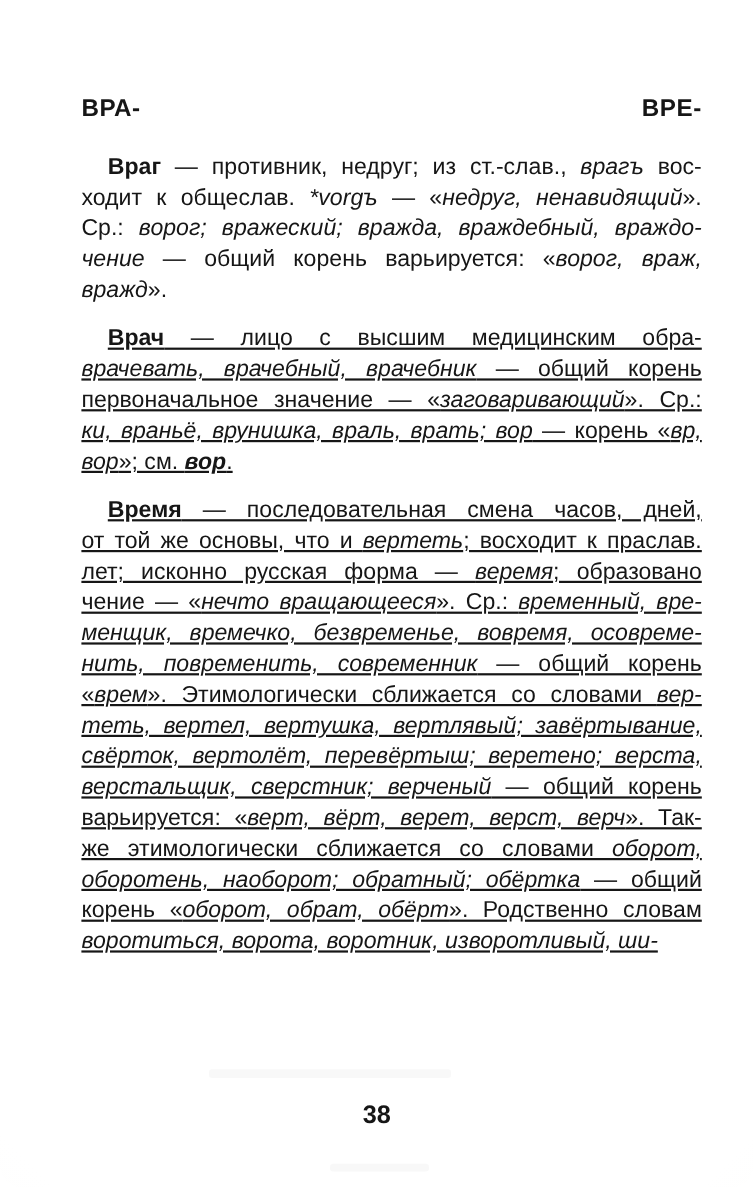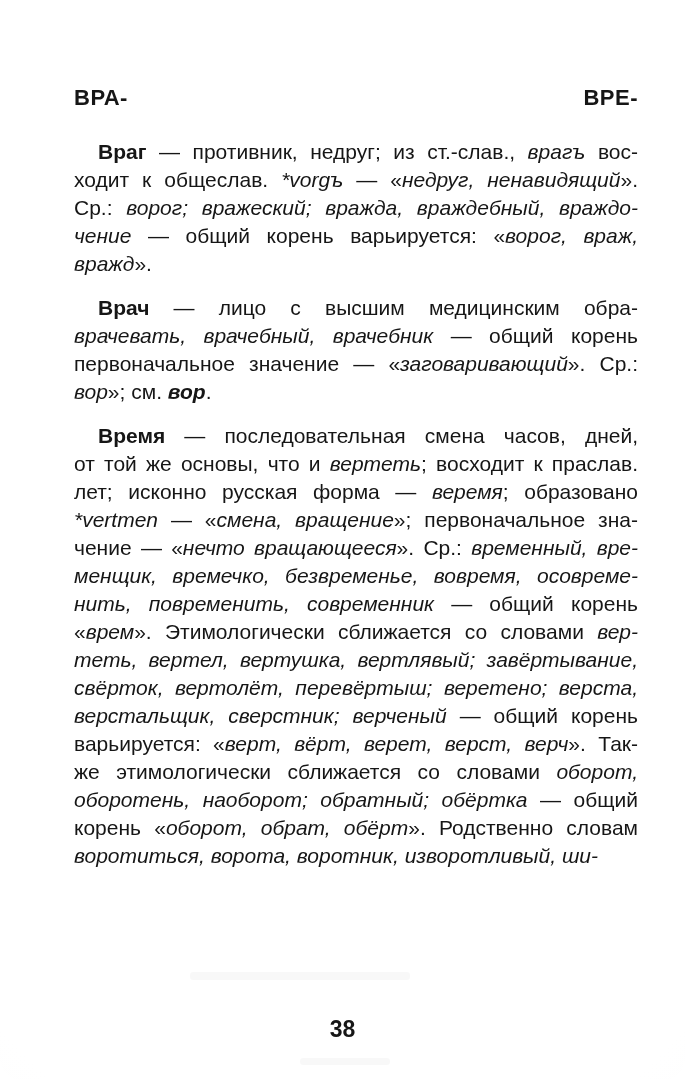--- a/index.html
+++ b/index.html
@@ -33,20 +33,21 @@
     line-height: 24px;
     margin-bottom: 28px;
     letter-spacing: 0.5px;
   }
   .entry {
     font-size: 21px;
     line-height: 28px;
   }
   .entry + .entry {
     margin-top: 16px;
+    text-decoration: underline;
   }
   .line {
     text-align: justify;
     text-align-last: justify;
     -moz-text-align-last: justify;
     height: 28px;
   }
   .line.first {
     padding-left: 24px;
   }
@@ -58,21 +59,20 @@
   .s-i  { font-style: italic; }
   .s-bi { font-weight: bold; font-style: italic; }
   .folio {
     position: absolute;
     left: 0;
     top: 1000px;
     width: 685px;
     text-align: center;
     font-weight: bold;
     font-size: 23px;
-    margin-top: 16px;
   }
   .artifact {
     position: absolute;
     background: #9a9a96;
     opacity: 0.07;
     border-radius: 3px;
   }
   .artifact.a1 { left: 190px; top: 972px; width: 220px; height: 8px; }
   .artifact.a2 { left: 300px; top: 1058px; width: 90px; height: 7px; }
 </style>
@@ -93,27 +93,27 @@
           <div class="line first"><span class="s-b">Враг</span><span> — противник, недруг; из ст.-слав., </span><span class="s-i">врагъ</span><span> вос-</span></div>
           <div class="line"><span>ходит к общеслав. </span><span class="s-i">*vorgъ</span><span> — «</span><span class="s-i">недруг, ненавидящий</span><span>».</span></div>
           <div class="line"><span>Ср.: </span><span class="s-i">ворог; вражеский; вражда, враждебный, враждо-</span></div>
           <div class="line"><span class="s-i">чение</span><span> — общий корень варьируется: «</span><span class="s-i">ворог, враж,</span></div>
           <div class="line last"><span class="s-i">вражд</span><span>».</span></div>
         </div>
         <div class="entry">
           <div class="line first"><span class="s-b">Врач</span><span> — лицо с высшим медицинским обра-</span></div>
           <div class="line"><span class="s-i">врачевать, врачебный, врачебник</span><span> — общий корень</span></div>
           <div class="line"><span>первоначальное значение — «</span><span class="s-i">заговаривающий</span><span>». Ср.:</span></div>
+          <div class="line"><span class="s-i">ки, враньё, врунишка, враль, врать; вор</span><span> — корень «</span><span class="s-i">вр,</span></div>
           <div class="line last"><span class="s-i">вор</span><span>»; см. </span><span class="s-bi">вор</span><span>.</span></div>
         </div>
         <div class="entry">
           <div class="line first"><span class="s-b">Время</span><span> — последовательная смена часов, дней,</span></div>
           <div class="line"><span>от той же основы, что и </span><span class="s-i">вертеть</span><span>; восходит к праслав.</span></div>
           <div class="line"><span>лет; исконно русская форма — </span><span class="s-i">веремя</span><span>; образовано</span></div>
-          <div class="line"><span class="s-i">*vertmen</span><span> — «</span><span class="s-i">смена, вращение</span><span>»; первоначальное зна-</span></div>
           <div class="line"><span>чение — «</span><span class="s-i">нечто вращающееся</span><span>». Ср.: </span><span class="s-i">временный, вре-</span></div>
           <div class="line"><span class="s-i">менщик, времечко, безвременье, вовремя, осовреме-</span></div>
           <div class="line"><span class="s-i">нить, повременить, современник</span><span> — общий корень</span></div>
           <div class="line"><span>«</span><span class="s-i">врем</span><span>». Этимологически сближается со словами </span><span class="s-i">вер-</span></div>
           <div class="line"><span class="s-i">теть, вертел, вертушка, вертлявый; завёртывание,</span></div>
           <div class="line"><span class="s-i">свёрток, вертолёт, перевёртыш; веретено; верста,</span></div>
           <div class="line"><span class="s-i">верстальщик, сверстник; верченый</span><span> — общий корень</span></div>
           <div class="line"><span>варьируется: «</span><span class="s-i">верт, вёрт, верет, верст, верч</span><span>». Так-</span></div>
           <div class="line"><span>же этимологически сближается со словами </span><span class="s-i">оборот,</span></div>
           <div class="line"><span class="s-i">оборотень, наоборот; обратный; обёртка</span><span> — общий</span></div>

